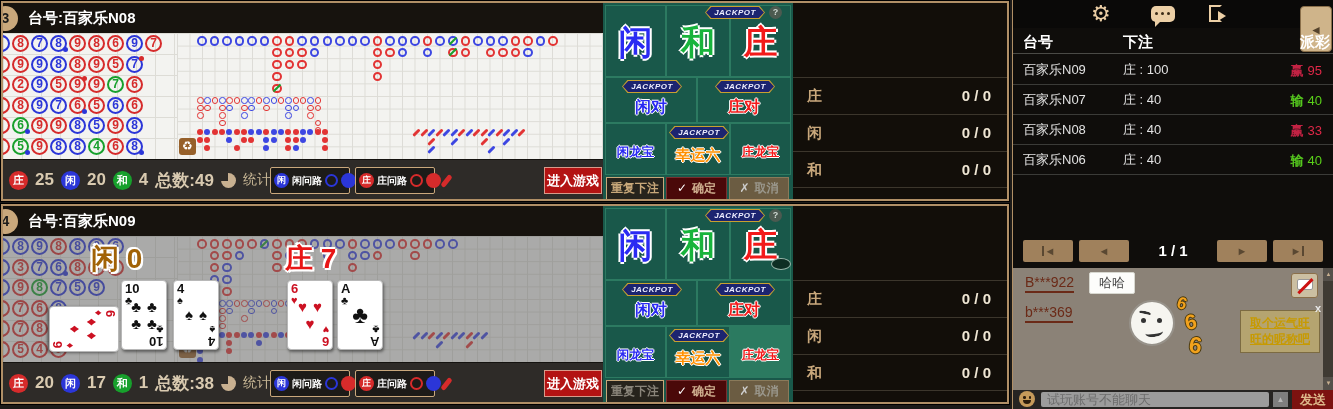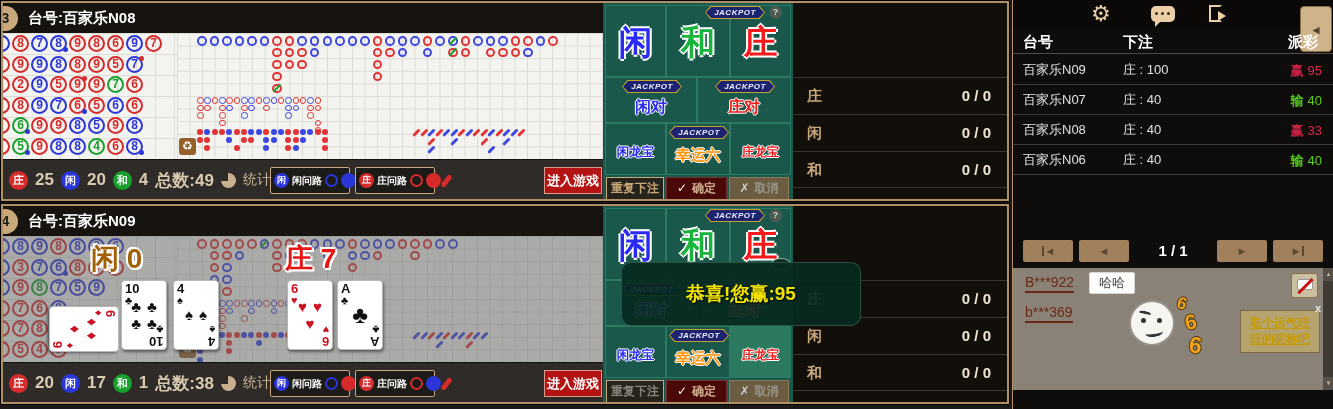--- a/index.html
+++ b/index.html
@@ -75,21 +75,21 @@
     border-top-color:#eccfa6;border-left-color:#eccfa6;}
   .exiticon{position:absolute;left:196px;top:5px;width:13px;height:17px;border:2px solid #eccfa6;
     border-right-color:transparent;}
   .exiticon:after{content:"";position:absolute;left:7px;top:3.5px;border:5px solid transparent;
     border-left:8px solid #eccfa6;}
   .collapsebtn{position:absolute;right:2px;top:6px;width:32px;height:46px;background:#cfb48a;
     border:1px solid #8a6f4a;border-radius:4px;color:#55432c;font-size:12px;text-align:center;line-height:46px;}
   .sb-h{position:absolute;left:0;top:30px;width:321px;height:24px;line-height:24px;font-weight:bold;
     font-size:15px;color:#fff;}
   .sb-h .h1{position:absolute;left:10px;} .sb-h .h2{position:absolute;left:110px;}
-  .sb-h .h3{position:absolute;right:16px;}
+  .sb-h .h3{position:absolute;right:4px;}
   .pagbar{position:absolute;left:0;top:240px;width:321px;height:24px;}
   .pgbtn{position:absolute;top:0;width:50px;height:22px;background:#a0815c;border-radius:2px;
     color:#5a4832;font-size:11px;text-align:center;line-height:22px;font-weight:bold;}
   .pgbar{display:inline-block;width:2px;height:10px;background:#5a4832;vertical-align:-1px;margin:0 1px;}
   .pglab{position:absolute;left:132px;top:2px;width:56px;text-align:center;color:#fff;
     font-size:15px;font-weight:bold;}
   .sb-chat{position:absolute;left:0;top:268px;width:321px;height:122px;background:#8b8277;}
   .uname{position:absolute;font-size:14px;font-weight:normal;color:#6b2a17;border-bottom:2px solid #6b2a17;
     padding-bottom:1px;}
   .bubble{position:absolute;background:#fdfdfb;border:1px solid #d8d8d0;border-radius:2px;
@@ -706,21 +706,20 @@
           </div>
           <div class="bcell" style="left: 127px; top: 120px; width: 61px; height: 52px; background: rgb(43, 122, 96);">
             <div class="midzh" style="top: 20px; font-size: 12.5px; color: rgb(242, 26, 26);">庄龙宝</div>
           </div>
           <div class="betbtn" style="left: 3px; top: 174px; width: 58px; background: rgb(38, 35, 28); border: 1px solid rgb(200, 168, 122); color: rgb(138, 133, 122);">重复下注</div>
           <div class="betbtn" style="left: 63px; top: 174px; width: 61px; background: rgb(74, 9, 9); border: 1px solid rgb(122, 48, 48); color: rgb(208, 176, 144);"><span style="color: rgb(255, 255, 255); margin-right: 5px;">✓</span><span>确定</span></div>
           <div class="betbtn" style="left: 126px; top: 174px; width: 60px; background: rgb(107, 92, 66); border: 1px solid rgb(138, 122, 90); color: rgb(154, 151, 140);"><span style="color: rgb(207, 207, 207); margin-right: 5px;">✗</span><span>取消</span></div>
           <div style="position: absolute; left: 168px; top: 52px; width: 20px; height: 12px; border-radius: 50%; background: rgb(14, 46, 36); border: 1.5px solid rgb(154, 184, 172);"></div>
         </div>
         <div style="position: absolute; left: 798px; top: 52px; color: rgb(184, 154, 32); font-size: 12px; font-weight: bold;">100</div>
-        <div class="toast">恭喜!您赢:95</div>
         <div class="sidepanel">
           <div class="srow" style="top: 74px;">
             <span class="lab">庄</span>
             <span class="val">0 / 0</span>
           </div>
           <div class="srow" style="top: 111px;">
             <span class="lab">闲</span>
             <span class="val">0 / 0</span>
           </div>
           <div class="srow" style="top: 148px; border-bottom: 1px solid rgb(60, 54, 44);">
@@ -801,14 +800,24 @@
         <div class="nline">取个运气旺</div>
         <div class="nline">旺的昵称吧</div>
         <div class="noteclose">x</div>
       </div>
       <div class="chatscroll">
         <div class="scrbtn" style="top:0">▲</div>
         <div class="scrbtn" style="bottom:0;top:auto">▼</div>
       </div>
     </div>
 
+    <div class="sb-input">
+      <div class="smiley">
+        <i style="left:4px"></i>
+          <i style="left:9.5px"></i>
+          <u></u>
+      </div>
+      <input id="chat-input" placeholder="试玩账号不能聊天" style="">
+      <div class="upbtn">▲</div>
+      <div class="sendbtn">发送</div>
+    </div>
   </div>
 </div>
 
 </body></html>

